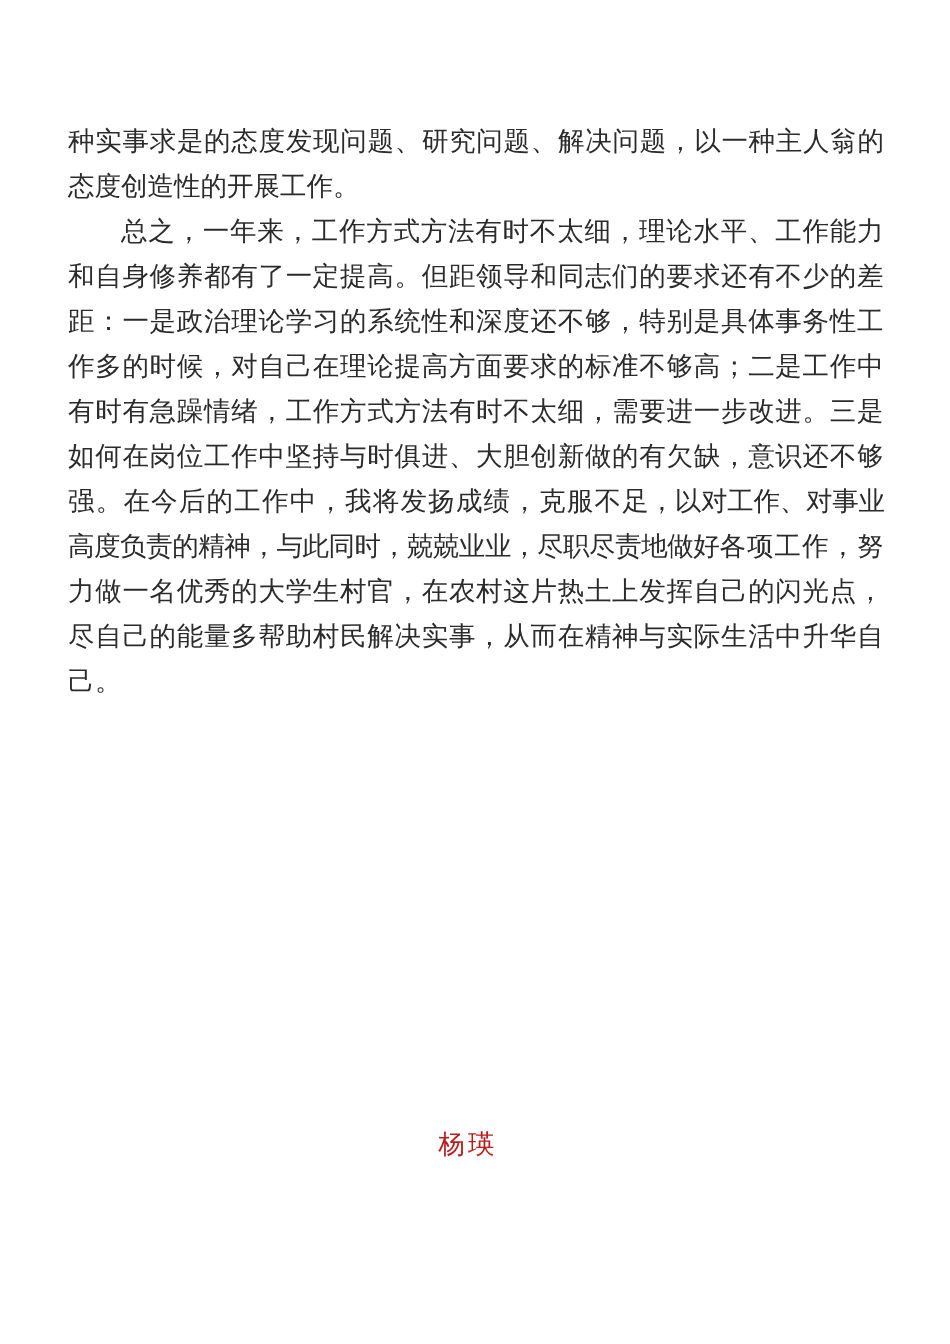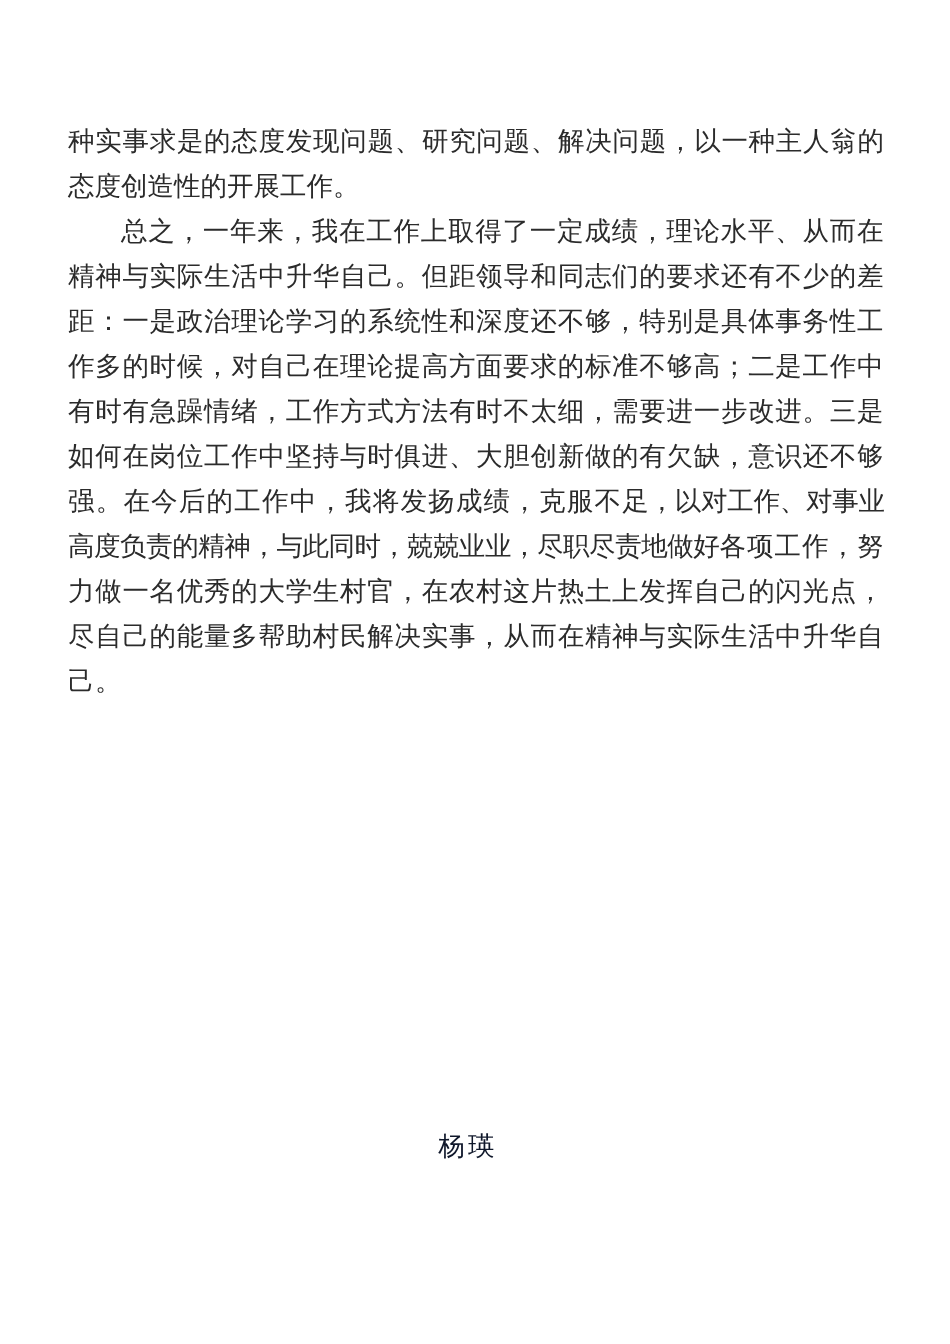--- a/index.html
+++ b/index.html
@@ -64,39 +64,39 @@
   .signature-block {
     position: absolute;
     left: 68px;
     top: 1126px;
     width: 816px;
     text-align: center;
   }
 
   .signature {
     display: inline-block;
-    color: #0f172a;
+    color: #b91c1c;
     font-size: 26.5px;
     line-height: 40px;
     letter-spacing: 0.12em;
-    font-family: Liberation Sans, sans-serif;
+    font-family: Liberation Mono, monospace;
     transform: translateX(-8px);
   }
 </style>
 </head>
 <body>
 
 <div class="page">
 
   <div class="doc-body">
 
     <p class="para cont">种实事求是的态度发现问题、研究问题、解决问题，以一种主人翁的态度创造性的开展工作。</p>
 
 
-    <p class="para indent loose"><span>总之，一年来，我在工作上取得了一定成绩，理论水平、从而在精神与实际生活中升华自己。但距领导和同志们的要求还有不少的差距：一是政治理论学习的系统性和深度还不够，特别是具体事务性工作多的时候，对自己在理论提高方面要求的标准不够高；二是工作中有时有急躁情绪，工作方式方法有时不太细，需要进一步改进。三是如何在岗位工作中坚持与时俱进、大胆创新做的有欠缺，意识还不够强。在今后的工作中，我将发扬成绩，克服不</span><span class="tight">足，以对工作、对事业高度负责的精神，与此同时，兢兢业业，尽职尽责地做好</span><span>各项工作，努力做一名优秀的大学生村官，在农村这片热土上发挥自己的闪光点，尽自己的能量多帮助村民解决实事，从而在精神与实际生活中升华自己。</span></p>
+    <p class="para indent loose"><span>总之，一年来，工作方式方法有时不太细，理论水平、工作能力和自身修养都有了一定提高。但距领导和同志们的要求还有不少的差距：一是政治理论学习的系统性和深度还不够，特别是具体事务性工作多的时候，对自己在理论提高方面要求的标准不够高；二是工作中有时有急躁情绪，工作方式方法有时不太细，需要进一步改进。三是如何在岗位工作中坚持与时俱进、大胆创新做的有欠缺，意识还不够强。在今后的工作中，我将发扬成绩，克服不</span><span class="tight">足，以对工作、对事业高度负责的精神，与此同时，兢兢业业，尽职尽责地做好</span><span>各项工作，努力做一名优秀的大学生村官，在农村这片热土上发挥自己的闪光点，尽自己的能量多帮助村民解决实事，从而在精神与实际生活中升华自己。</span></p>
 
   </div>
 
   <div class="signature-block">
     <span class="signature">杨瑛</span>
   </div>
 
 </div>
 
 </body></html>

